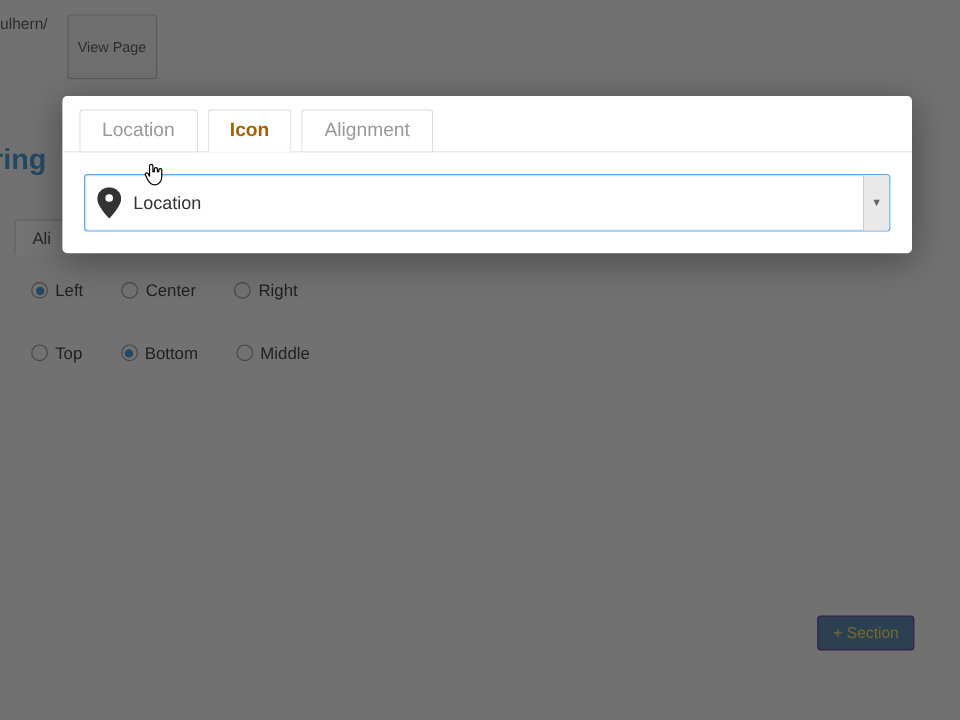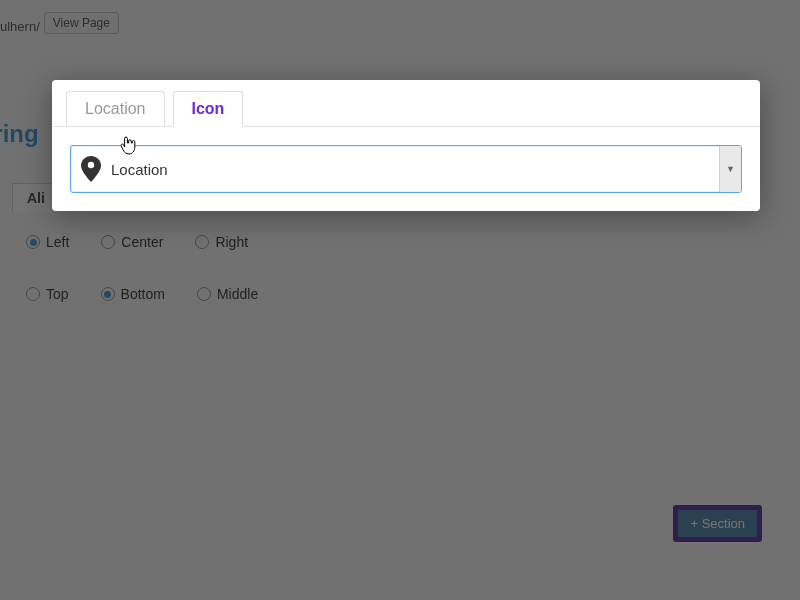--- a/index.html
+++ b/index.html
@@ -18,30 +18,30 @@
   .bg-page {
     position: absolute;
     inset: 0;
     background: #f8f8f8;
   }
   .bg-url-row {
     position: absolute;
     top: 12px;
     left: 0;
     display: flex;
-    align-items: flex-end;
-    gap: 4px;
+    align-items: flex-start;
+    gap: 16px;
     font-size: 13px;
     color: #444;
   }
   .bg-url-row .view-btn {
     border: 1px solid #bbb;
     background: #f2f2f2;
     color: #444;
-    padding: 3px 8px;
+    padding: 19px 8px;
     font-size: 12px;
     border-radius: 3px;
     cursor: pointer;
   }
   .bg-title {
     position: absolute;
     top: 120px;
     left: -20px;
     font-size: 24px;
     font-weight: 600;
@@ -53,21 +53,21 @@
     left: 12px;
     display: flex;
     gap: 0;
   }
   .bg-tab {
     border: 1px solid #ccc;
     border-bottom: none;
     background: #fff;
     padding: 6px 14px;
     font-size: 14px;
-    font-weight: 700;
+    font-weight: 400;
     color: #333;
     text-align: center;
   }
   .bg-radio-row {
     position: absolute;
     left: 26px;
     display: flex;
     gap: 32px;
     align-items: center;
     font-size: 14px;
@@ -93,22 +93,22 @@
     width: 7px; height: 7px;
     background: #2a8dd4;
     border-radius: 50%;
     display: block;
   }
   .bg-section-btn {
     position: absolute;
     right: 38px;
     bottom: 58px;
     background: #3f7aa3;
-    color: #ffffff;
-    border: 5px solid #4c1d95;
+    color: #fde047;
+    border: 1px solid #4c1d95;
     padding: 6px 12px;
     font-size: 13px;
     border-radius: 3px;
     cursor: pointer;
   }
 
   
   .overlay {
     position: absolute;
     inset: 0;
@@ -165,21 +165,21 @@
     background: #fff;
     padding: 8px 18px;
     font-size: 16px;
     color: #999;
     border-radius: 3px 3px 0 0;
     cursor: pointer;
     position: relative;
     top: 1px;
   }
   .mtab.active {
-    color: #6d28d9;
+    color: #a16207;
     font-weight: 600;
     border-bottom: 1px solid #fff;
   }
 
   .modal-body {
     padding: 18px;
   }
   .select-wrap {
     border: 1px solid #5aa6e6;
     border-radius: 3px;
@@ -275,20 +275,21 @@
 
 </div>
 
 <div class="overlay"></div>
 
 <div class="modal">
 
   <div class="modal-tabs">
     <div class="mtab">Location</div>
     <div class="mtab active">Icon</div>
+    <div class="mtab">Alignment</div>
   </div>
 
   <div class="modal-body">
     <div class="select-wrap">
       <span class="select-icon">
         <svg width="20" height="26" viewBox="0 0 20 26">
           <path d="M10 0 C4.5 0 0 4.3 0 9.6 C0 16 10 26 10 26 C10 26 20 16 20 9.6 C20 4.3 15.5 0 10 0 Z" fill="#333"></path>
           <circle cx="10" cy="9" r="3.2" fill="#fff"></circle>
         </svg>
       </span>

